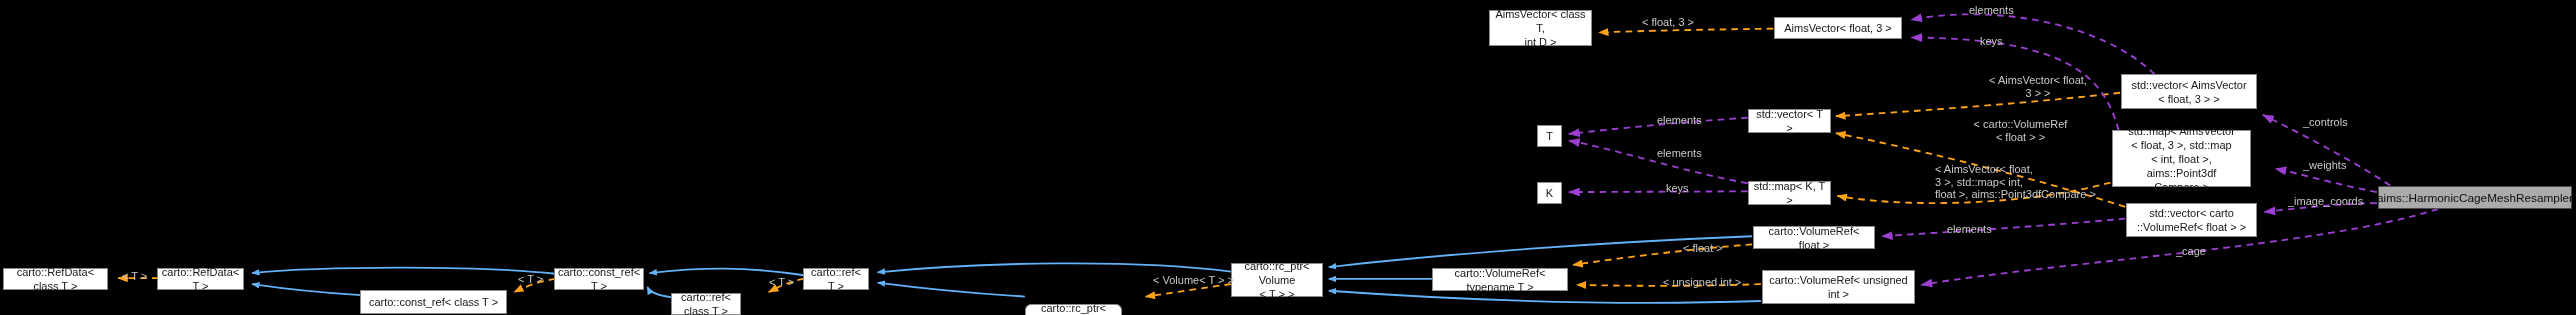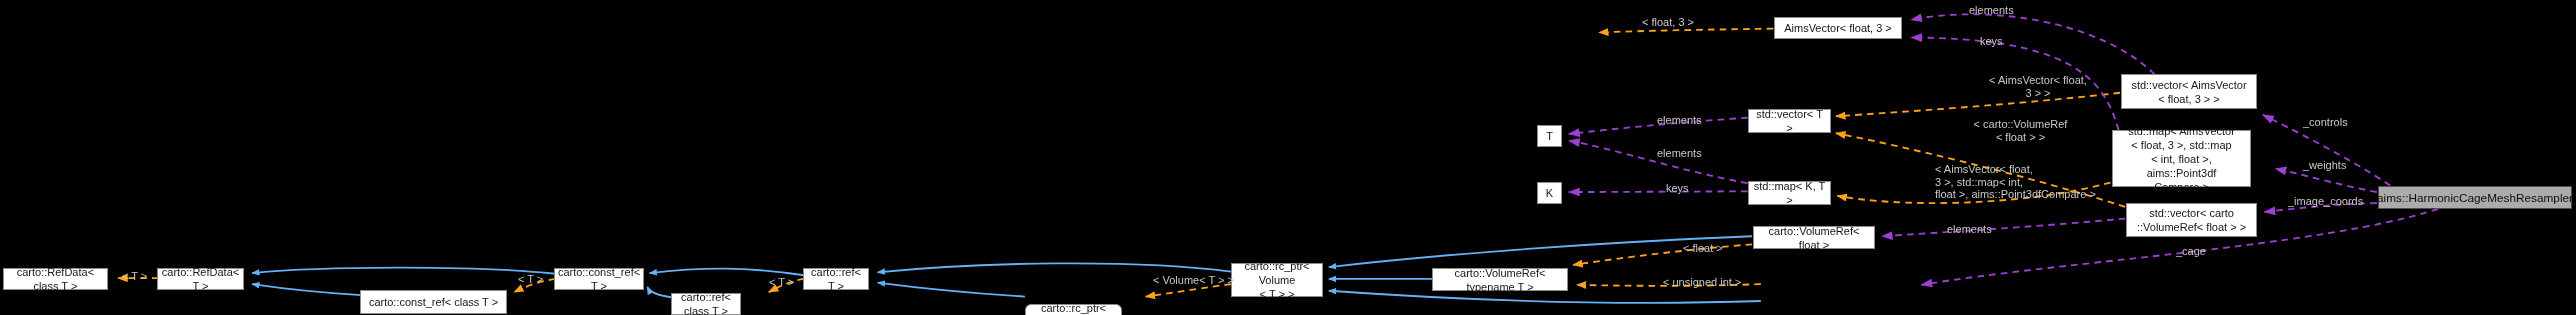--- a/index.html
+++ b/index.html
@@ -92,20 +92,22 @@
       <path d="M2372,249 C2280,232 2190,202 2129,191" marker-end="url(#arrP)"></path>
       <path d="M2372,260 L2129,261" marker-end="url(#arrP)"></path>
       <path d="M3245,252 C3190,215 3110,175 3072,156" marker-end="url(#arrP)"></path>
       <path d="M3227,261 C3170,250 3130,238 3089,229" marker-end="url(#arrP)"></path>
       <path d="M3227,276 C3170,277 3120,283 3074,288" marker-end="url(#arrP)"></path>
       <path d="M2885,297 C2790,306 2650,315 2554,321" marker-end="url(#arrP)"></path>
       <path d="M3310,284 C3150,335 2800,355 2608,387" marker-end="url(#arrP)"></path>
     </g>
   </svg>
 
+  <div class="node" style="left:1489px;top:9.6px;width:103px;height:36px;">AimsVector&lt; class T,
+int D &gt;</div>
   <div class="node" style="left:1774px;top:17px;width:128px;height:22px;">AimsVector&lt; float, 3 &gt;</div>
   <div class="node" style="left:2121px;top:74px;width:136px;height:35px;">std::vector&lt; AimsVector
 &lt; float, 3 &gt; &gt;</div>
   <div class="node" style="left:1537px;top:125px;width:25px;height:22px;">T</div>
   <div class="node" style="left:1748px;top:109px;width:83px;height:23.6px;">std::vector&lt; T &gt;</div>
   <div class="node" style="left:2112px;top:130px;width:139px;height:57px;">std::map&lt; AimsVector
 &lt; float, 3 &gt;, std::map
 &lt; int, float &gt;, aims::Point3df
 Compare &gt;</div>
   <div class="node" style="left:1537px;top:182px;width:25px;height:22px;">K</div>
@@ -117,20 +119,22 @@
   <div class="node" style="left:2.9px;top:268px;width:105px;height:22px;">carto::RefData&lt; class T &gt;</div>
   <div class="node" style="left:157px;top:268px;width:87px;height:22px;">carto::RefData&lt; T &gt;</div>
   <div class="node" style="left:360px;top:290px;width:147px;height:23.6px;">carto::const_ref&lt; class T &gt;</div>
   <div class="node" style="left:554px;top:268px;width:90px;height:22px;">carto::const_ref&lt; T &gt;</div>
   <div class="node" style="left:671px;top:293px;width:70px;height:22px;">carto::ref&lt; class T &gt;</div>
   <div class="node" style="left:803px;top:268px;width:66px;height:22px;">carto::ref&lt; T &gt;</div>
   <div class="node" style="left:1025px;top:304px;width:97px;height:22px;border-radius:6px;">carto::rc_ptr&lt; typename T &gt;</div>
   <div class="node" style="left:1231px;top:263px;width:92px;height:34px;">carto::rc_ptr&lt; Volume
 &lt; T &gt; &gt;</div>
   <div class="node" style="left:1432px;top:268px;width:136px;height:23px;">carto::VolumeRef&lt; typename T &gt;</div>
+  <div class="node" style="left:1762px;top:270px;width:153px;height:34px;">carto::VolumeRef&lt; unsigned
+int &gt;</div>
 
   <div class="elabel" style="left:1969px;top:3.7px;">elements</div>
   <div class="elabel" style="left:1980px;top:35px;">keys</div>
   <div class="elabel" style="left:1642px;top:16px;">&lt; float, 3 &gt;</div>
   <div class="elabel" style="left:1966px;top:74px;width:144px;">&lt; AimsVector&lt; float,
 3 &gt; &gt;</div>
   <div class="elabel" style="left:1969px;top:118px;width:103px;">&lt; carto::VolumeRef
 &lt; float &gt; &gt;</div>
   <div class="elabel left" style="left:1935px;top:163px;">&lt; AimsVector&lt; float,
 3 &gt;, std::map&lt; int,

